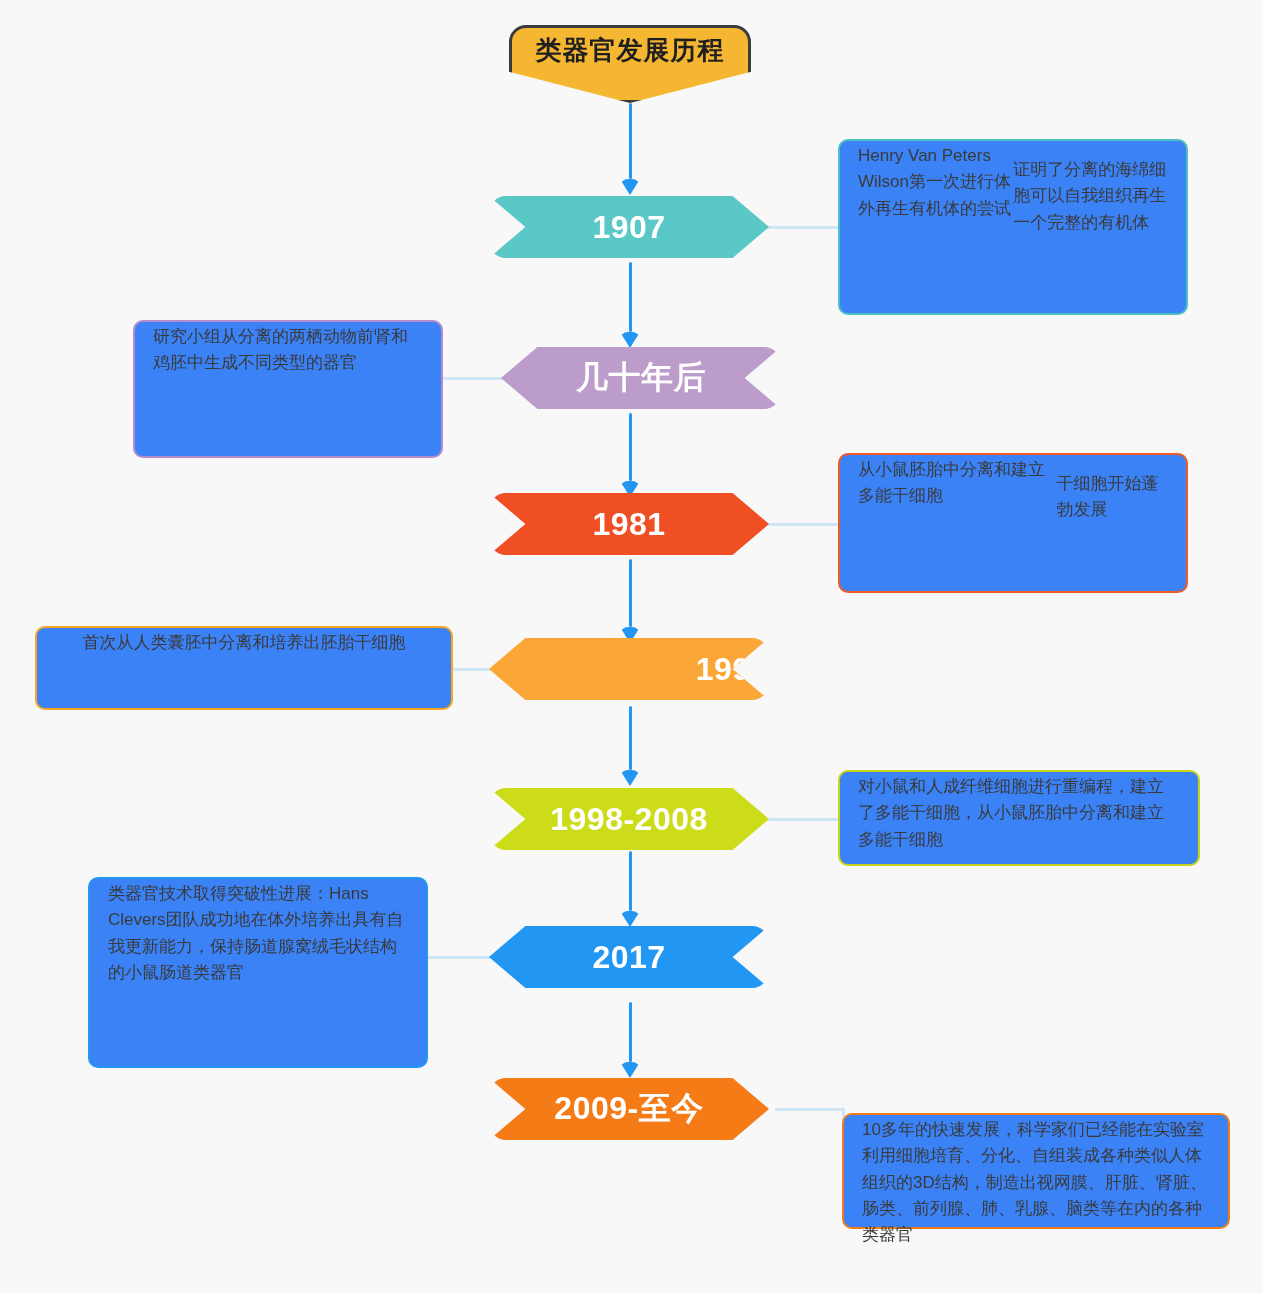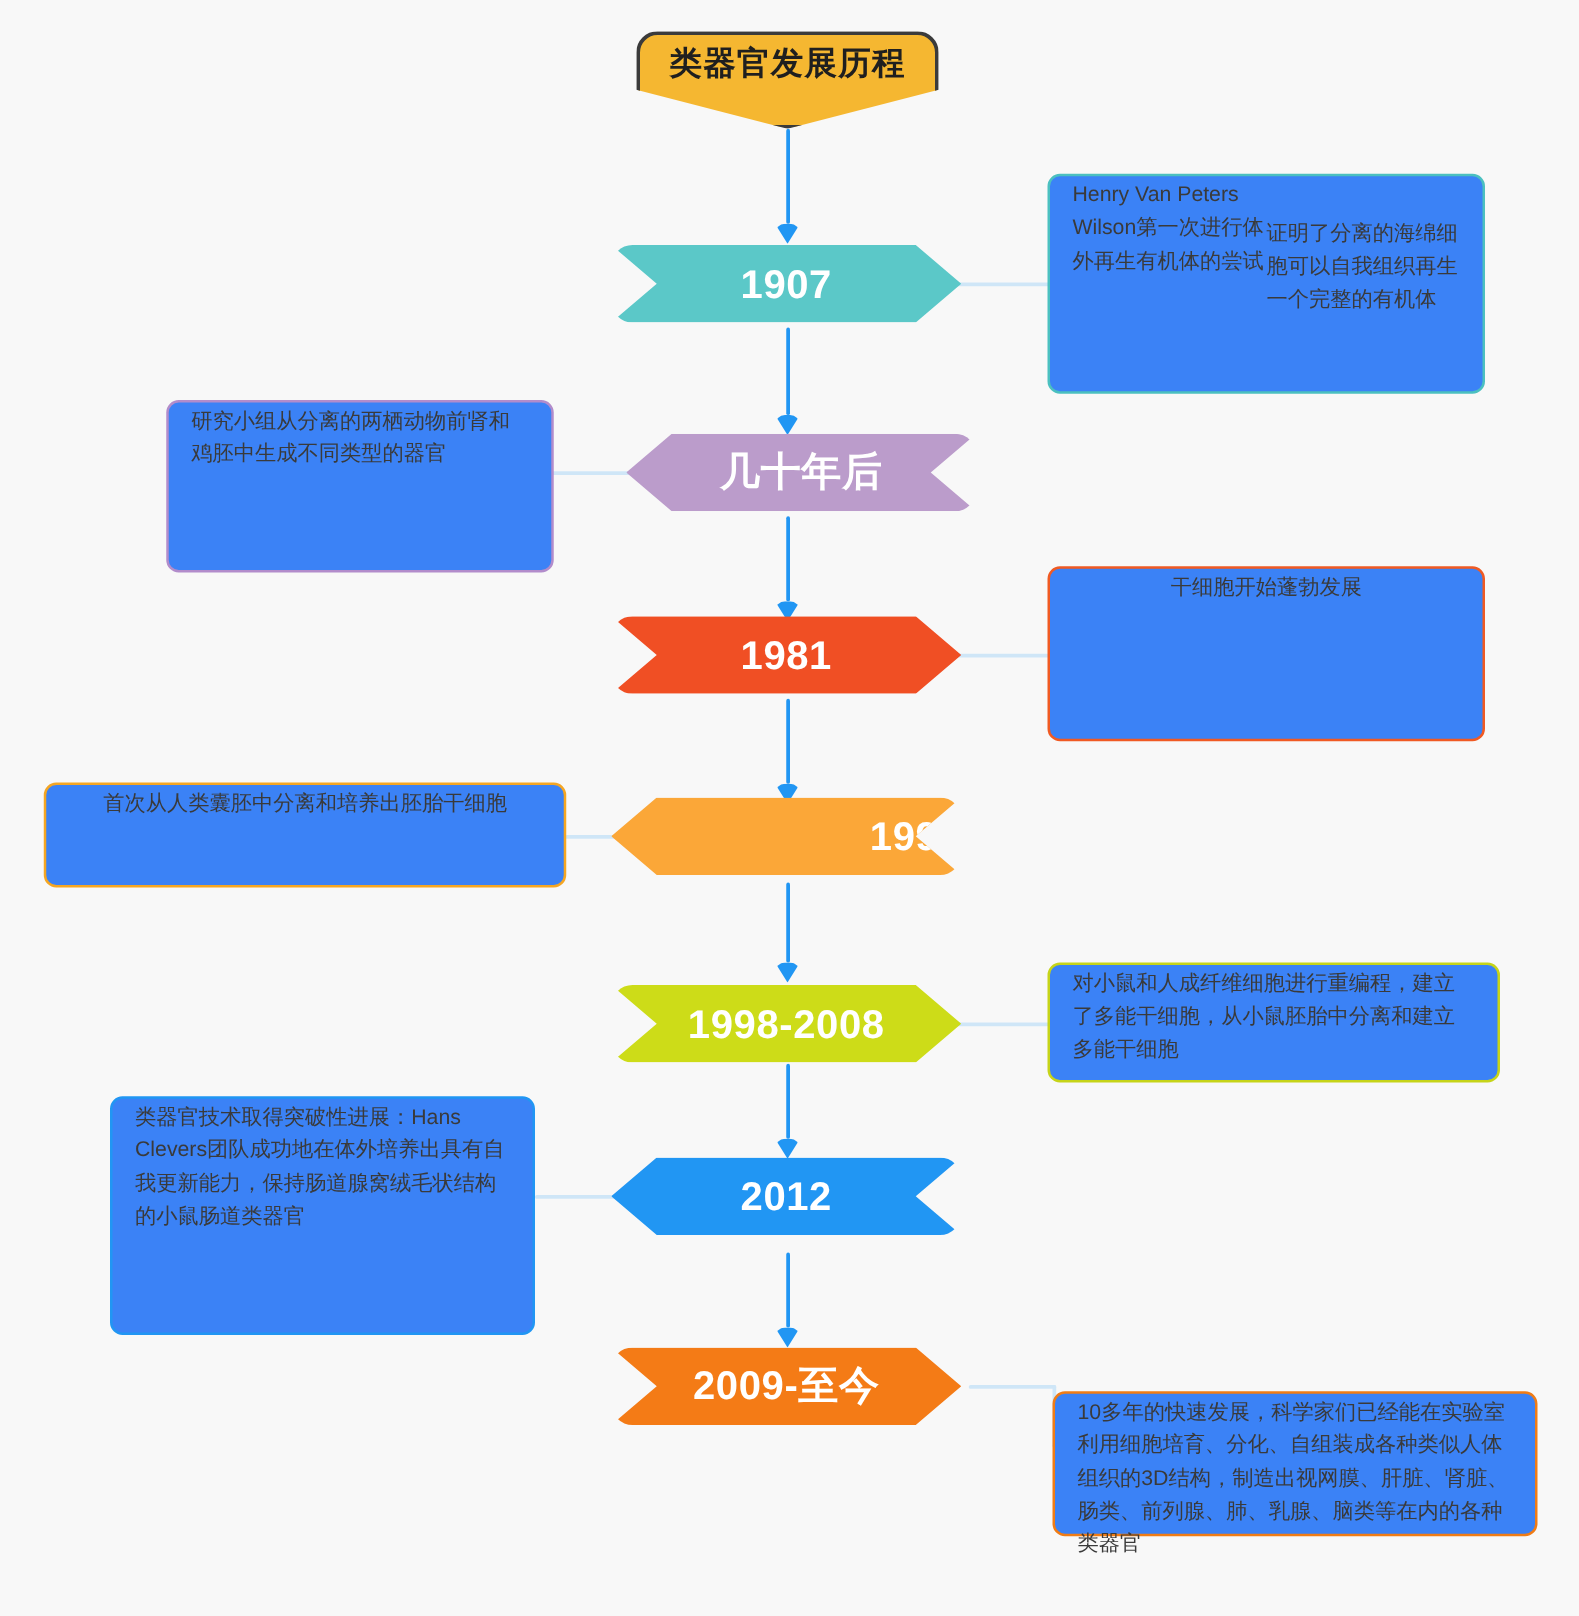--- a/index.html
+++ b/index.html
@@ -81,21 +81,21 @@
     display: flex;
     flex-direction: row;
     justify-content: center;
     padding: 2px 18px;
   }
   .callout p {
     font-size: 17px;
     line-height: 1.55;
     color: #3a3a3a;
   }
-  .callout p + p { margin-top: 31px; }
+  .callout p + p { margin-top: 14px; }
   .callout.mono p { font-family: "Liberation Sans", "DejaVu Sans", sans-serif; }
 
   
   .vline {
     position: absolute;
     width: 3px;
     background: #2196f3;
   }
   .arrowhead {
     position: absolute;
@@ -169,37 +169,38 @@
 
   <div class="banner shape-lr" style="left:489px; top:638px; width:280px; background:#fba738;justify-content:flex-end;">
     <span>1998</span>
   </div>
 
   <div class="banner shape-rl" style="left:489px; top:788px; width:280px; background:#cddc18;">
     <span>1998-2008</span>
   </div>
 
   <div class="banner shape-lr" style="left:489px; top:926px; width:280px; background:#2196f3;">
-    <span>2012</span>
+    <span>2017</span>
   </div>
 
   <div class="banner shape-rl" style="left:489px; top:1078px; width:280px; background:#f47b16;">
     <span>2009-至今</span>
   </div>
 
   <div class="callout" style="left:838px; top:139px; width:350px; height:176px; border-color:#4bc0c0;">
     <p>Henry Van Peters Wilson第一次进行体外再生有机体的尝试</p>
     <p>证明了分离的海绵细胞可以自我组织再生一个完整的有机体</p>
   </div>
 
   <div class="callout" style="left:133px; top:320px; width:310px; height:138px; border-color:#b28ccb;">
     <p>研究小组从分离的两栖动物前肾和鸡胚中生成不同类型的器官</p>
   </div>
 
   <div class="callout" style="left:838px; top:453px; width:350px; height:140px; border-color:#f05a23;">
+    <p>从小鼠胚胎中分离和建立多能干细胞</p>
     <p>干细胞开始蓬勃发展</p>
   </div>
 
   <div class="callout" style="left:35px; top:626px; width:418px; height:84px; border-color:#f5a623;">
     <p>首次从人类囊胚中分离和培养出胚胎干细胞</p>
   </div>
 
   <div class="callout" style="left:838px; top:770px; width:362px; height:96px; border-color:#c6d419;">
     <p>对小鼠和人成纤维细胞进行重编程，建立了多能干细胞，从小鼠胚胎中分离和建立多能干细胞</p>
   </div>

